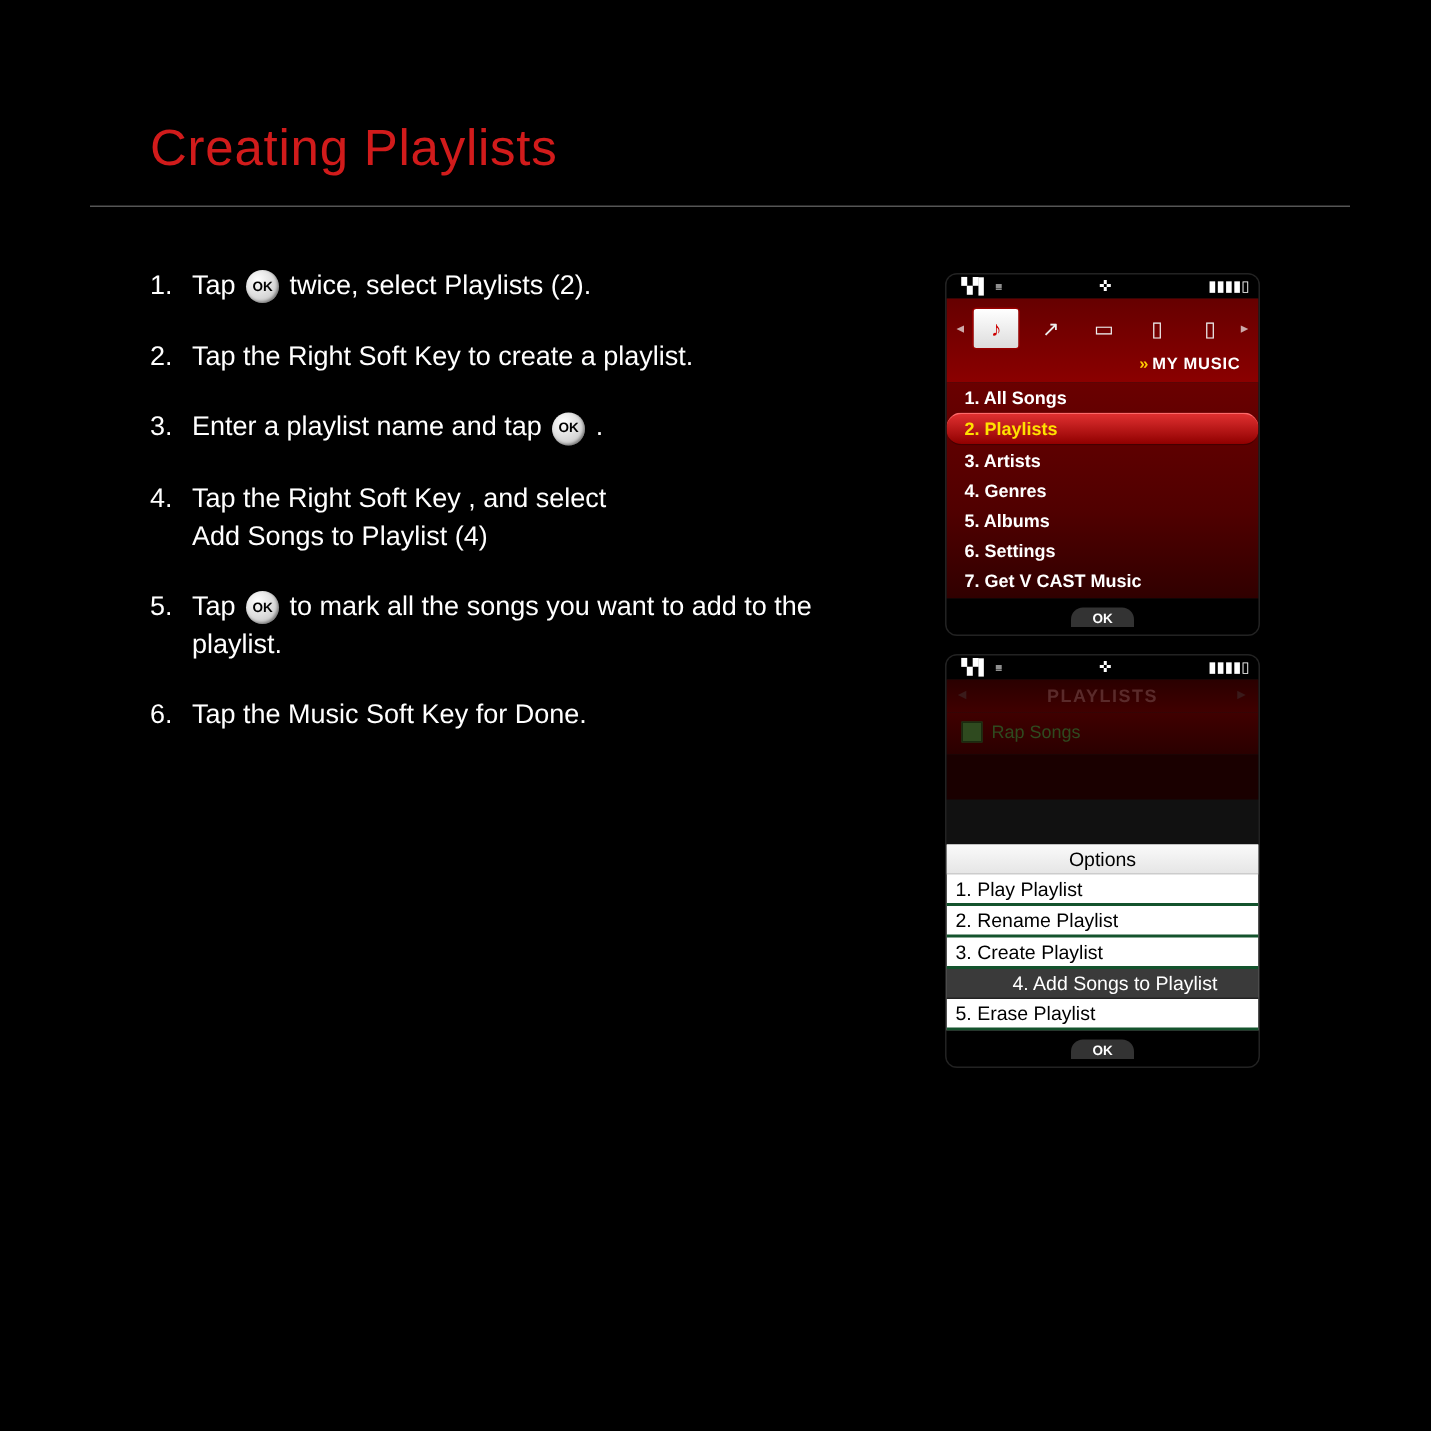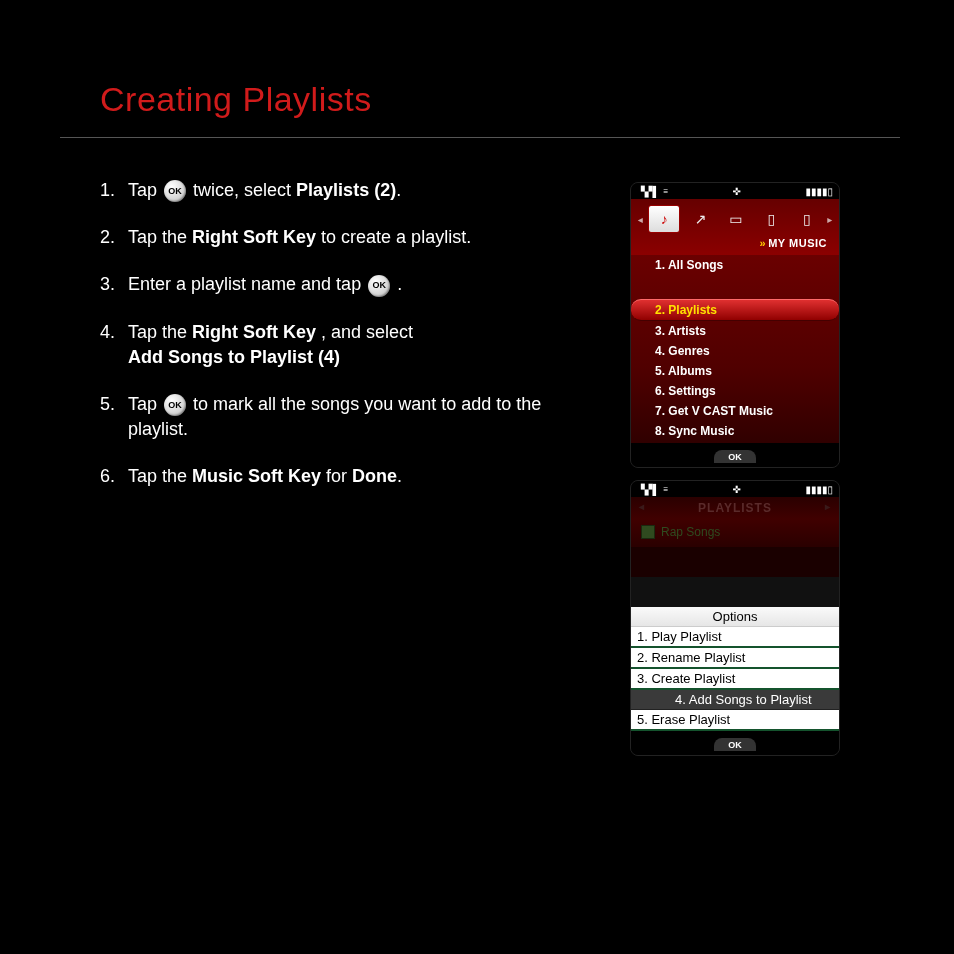--- a/index.html
+++ b/index.html
@@ -58,21 +58,21 @@
     height: 22px;
     border-radius: 50%;
     background: radial-gradient(circle at 35% 30%, #fff, #bbb);
     color: #000;
     font-size: 9px;
     font-weight: bold;
     vertical-align: middle;
     margin: 0 2px;
     box-shadow: inset -1px -1px 2px rgba(0,0,0,0.4);
   }
-  b { font-weight: bold; color: #fff; }
+  b { font-weight: normal; color: #fff; }
 
   .phones {
     display: flex;
     flex-direction: column;
     gap: 12px;
     margin-top: 4px;
   }
   .phone {
     width: 208px;
     border-radius: 8px;
@@ -134,30 +134,29 @@
     letter-spacing: 0.5px;
   }
   .p1-header .arrows { color:#ffcc00; margin-right:2px; }
   .p1-list {
     background: linear-gradient(#6a0000, #500000 60%, #300000);
     padding-bottom: 2px;
   }
   .p1-item, .p2-item {
     font-size: 12px;
     font-weight: bold;
-    padding: 3px 24px;
+    padding: 3px 12px;
     color: #fff;
     border-radius: 10px;
   }
   .p1-item.sel {
     background: linear-gradient(#e03030,#900000);
     color: #ffe100;
     border-top: 1px solid #ff6a6a;
     border-bottom: 1px solid #400;
-    margin-top: 24px;
   }
   .softbar {
     background: #000;
     text-align: center;
     padding: 3px 0;
   }
   .softbar .ok {
     display: inline-block;
     background: #333;
     color: #fff;
@@ -316,21 +315,20 @@
           </div>
         </div>
         <div class="p1-list" id="p1-list">
             <div class="p1-item">1. All Songs</div>
             <div class="p1-item sel">2. Playlists</div>
             <div class="p1-item">3. Artists</div>
             <div class="p1-item">4. Genres</div>
             <div class="p1-item">5. Albums</div>
             <div class="p1-item">6. Settings</div>
             <div class="p1-item">7. Get V CAST Music</div>
-            <div class="p1-item">8. Sync Music</div>
           </div>
         <div class="softbar">
           <span class="ok">OK</span>
         </div>
       </div>
 
       <div class="phone">
         <div class="statusbar">
           <div class="left">
             <span class="sig">▝▞▌</span>

